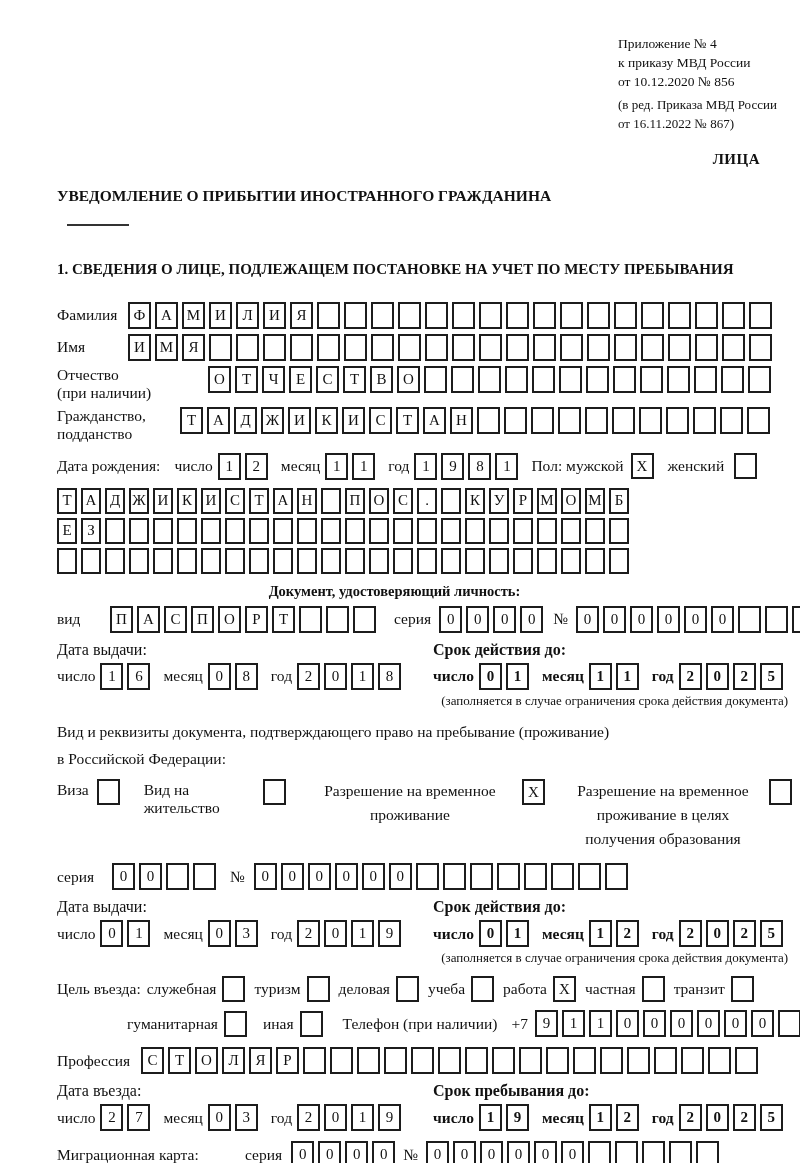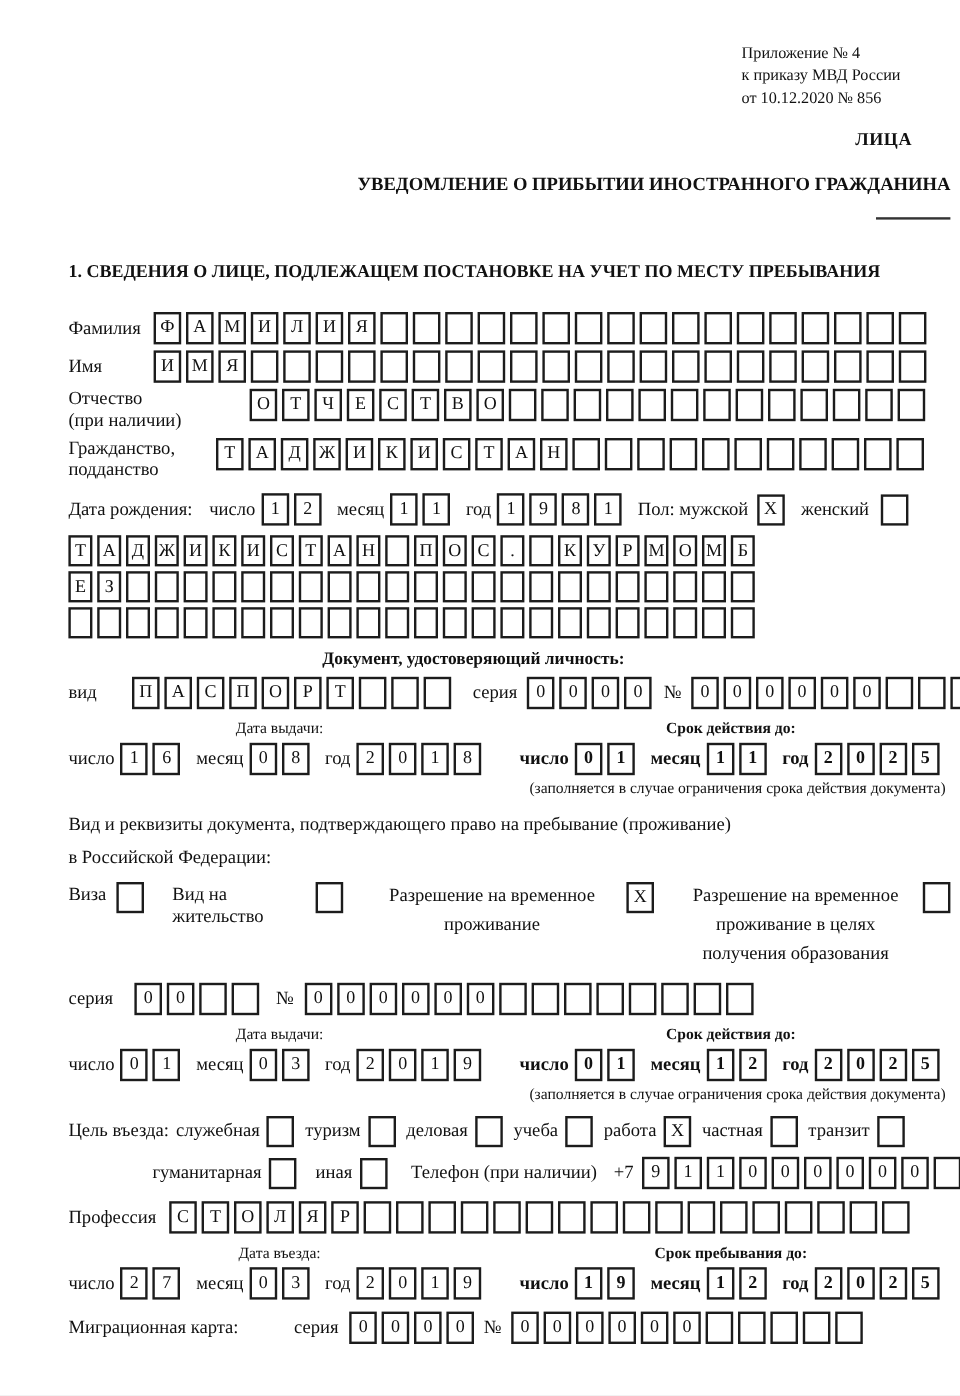--- a/index.html
+++ b/index.html
@@ -6,21 +6,21 @@
   .page{
     width:800px;height:1163px;background:#ffffff;color:#111;
     font-family:"Liberation Serif","DejaVu Serif",serif;
     box-sizing:border-box;padding:34px 8px 0 57px;overflow:hidden;
     margin:0 auto;position:relative;
   }
   
   .annex{margin-left:561px;font-size:13.5px;line-height:1.42;}
   .annex .amend{margin-top:5px;font-size:13px;line-height:1.42;}
   .forma{font-weight:bold;font-size:15px;text-align:right;padding-right:32px;margin-top:18px;letter-spacing:.5px;}
-  .title{font-weight:bold;font-size:15.5px;text-align:right;margin-top:16px;line-height:1.6;}
+  .title{font-weight:bold;font-size:15.5px;text-align:left;margin-top:16px;line-height:1.6;}
   .blank-line{display:inline-block;width:62px;border-bottom:2px solid #333;height:12px;margin-left:10px;}
   .sec-heading{font-weight:bold;font-size:15px;margin-top:27px;margin-bottom:24px;}
   
   .frow{display:flex;align-items:center;margin-bottom:5px;}
   .frow.top{align-items:flex-start;}
   .lbl{font-size:15.5px;flex:none;}
   .lbl .l2{display:block;}
   .w70{width:71px;} .w122{width:123px;} .w150{width:151px;} .w82{width:84px;}
   .boxes{display:flex;flex:none;}
   .box{
@@ -33,21 +33,21 @@
     box-sizing:border-box;width:23px;height:26px;border:2px solid #1c1c1c;background:#fff;
     display:inline-flex;align-items:center;justify-content:center;font-size:15px;flex:none;
   }
   
   .dg{display:flex;align-items:center;}
   .dg .dl{font-size:15.5px;margin-right:5px;}
   .dg .boxes{margin-right:9px;}
   .datesec{display:flex;margin-top:8px;}
   .dcol{width:352px;}
   .dcol.rt{margin-left:24px;font-weight:bold;}
-  .dhead{text-align:center;font-size:13px;margin-bottom:4px;}
+  .dhead{font-size:16px;margin-bottom:4px;}
   .vnote{text-align:right;font-size:13px;margin-top:3px;padding-right:4px;}
   
   .mb-rows .frow{margin-bottom:4px;}
   .doc-heading{font-weight:bold;font-size:14.5px;text-align:center;margin:5px 60px 6px 0;}
   .intro{font-size:15.5px;line-height:1.75;margin-top:9px;}
   .opts{display:flex;align-items:flex-start;margin-top:7px;}
   .opt{display:flex;align-items:flex-start;}
   .opt .ol{font-size:15.5px;margin-right:8px;padding-top:2px;}
   .opt .c2{width:208px;text-align:center;line-height:1.55;padding-top:0;}
   .opt .c3{width:196px;text-align:center;line-height:1.55;padding-top:0;}
@@ -58,20 +58,24 @@
 </style>
 </head>
 <body>
 
 <div class="page">
 
   <div class="annex">
     <div>Приложение № 4</div>
     <div>к приказу МВД России</div>
     <div>от 10.12.2020 № 856</div>
+    <div class="amend">
+      <div>(в ред. Приказа МВД России</div>
+      <div>от 16.11.2022 № 867)</div>
+    </div>
   </div>
 
   <div class="forma">ЛИЦА</div>
 
   <div class="title">
     <div>УВЕДОМЛЕНИЕ О ПРИБЫТИИ ИНОСТРАННОГО ГРАЖДАНИНА</div>
     <div><span class="blank-line"></span></div>
   </div>
 
   <div class="sec-heading">1. СВЕДЕНИЯ О ЛИЦЕ, ПОДЛЕЖАЩЕМ ПОСТАНОВКЕ НА УЧЕТ ПО МЕСТУ ПРЕБЫВАНИЯ</div>

